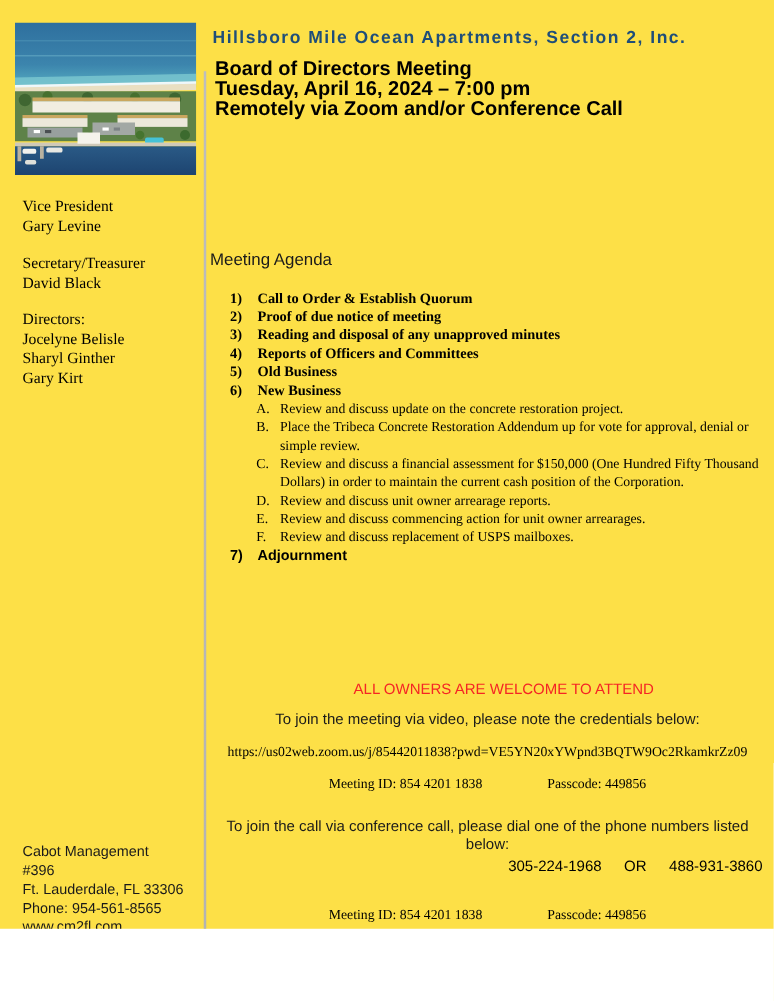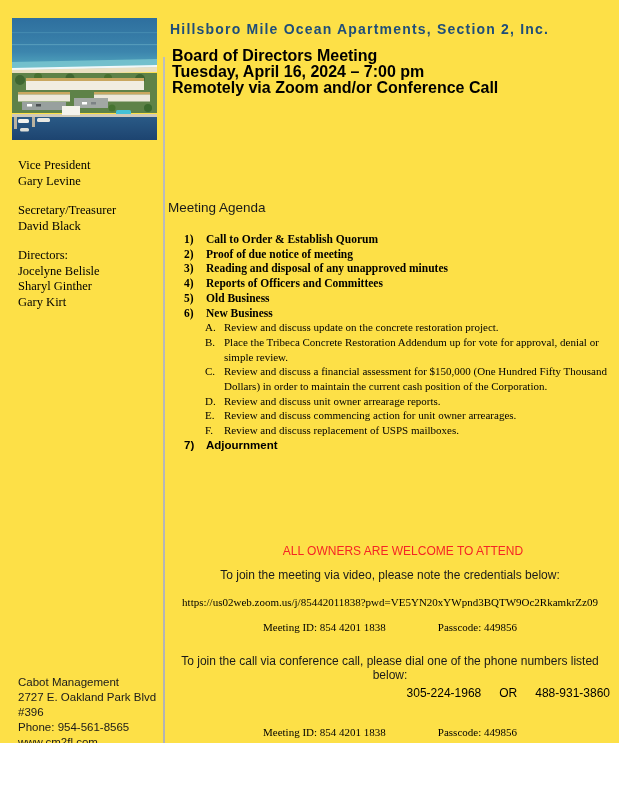--- a/index.html
+++ b/index.html
@@ -221,19 +221,19 @@
     <span>488-931-3860</span>
   </div>
 
   <div class="col cred-row cred-2">
     <span>Meeting ID: 854 4201 1838</span>
     <span>Passcode: 449856</span>
   </div>
 
   <div class="footer">
     <div>Cabot Management</div>
-    <div>2727 E. Oakland Park Blvd</div>
     <div>#396</div>
+    <div>Ft. Lauderdale, FL 33306</div>
     <div>Phone: 954-561-8565</div>
     <div>www.cm2fl.com</div>
   </div>
 
 </div>
 
 </body></html>

